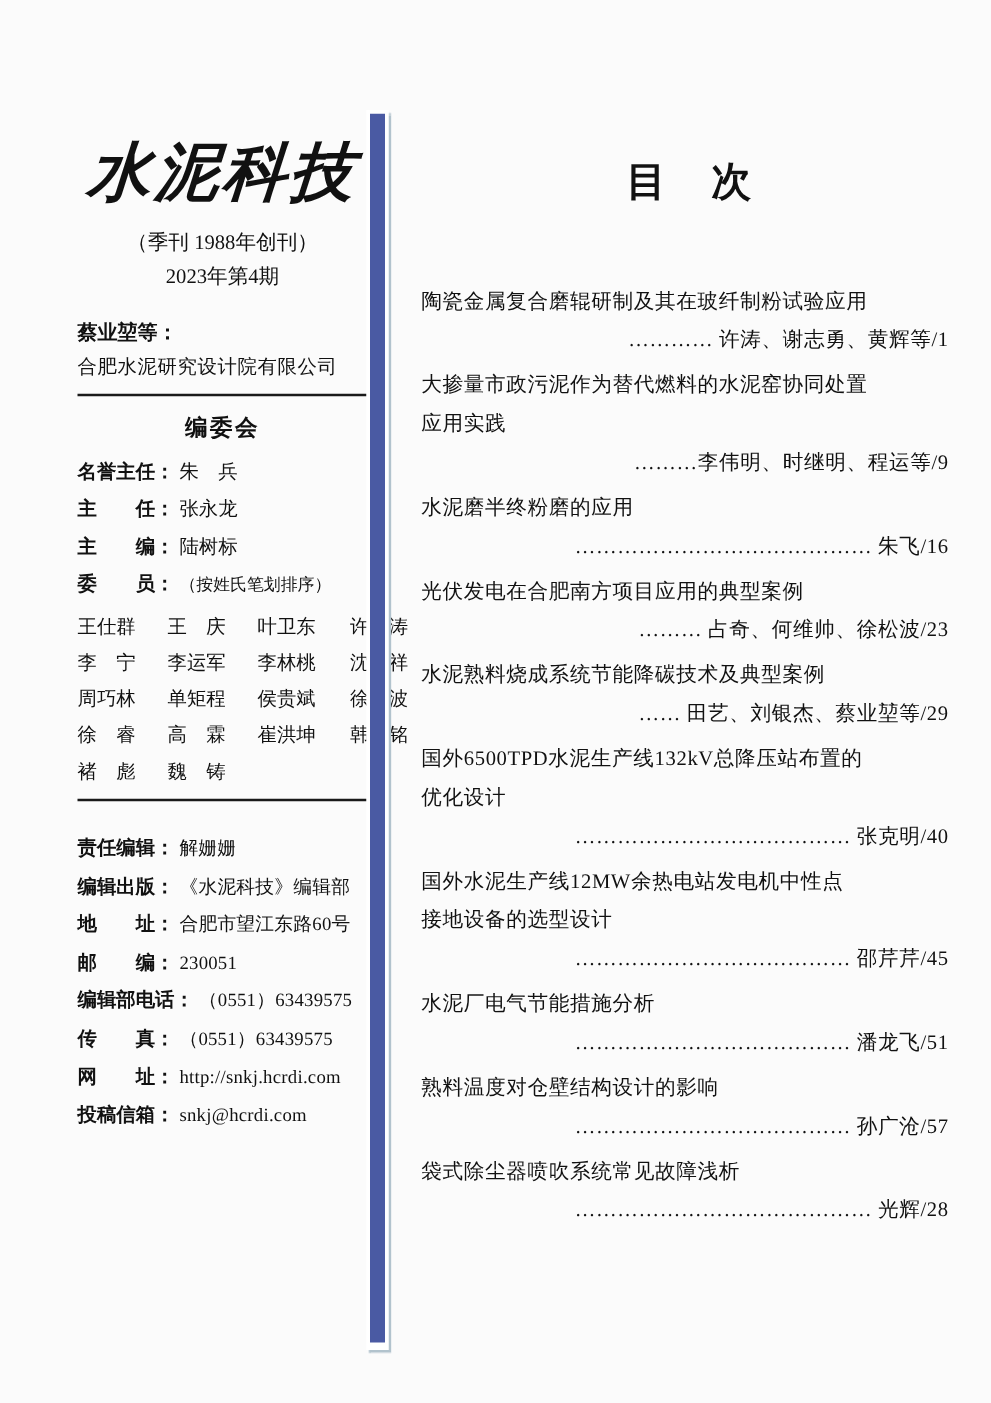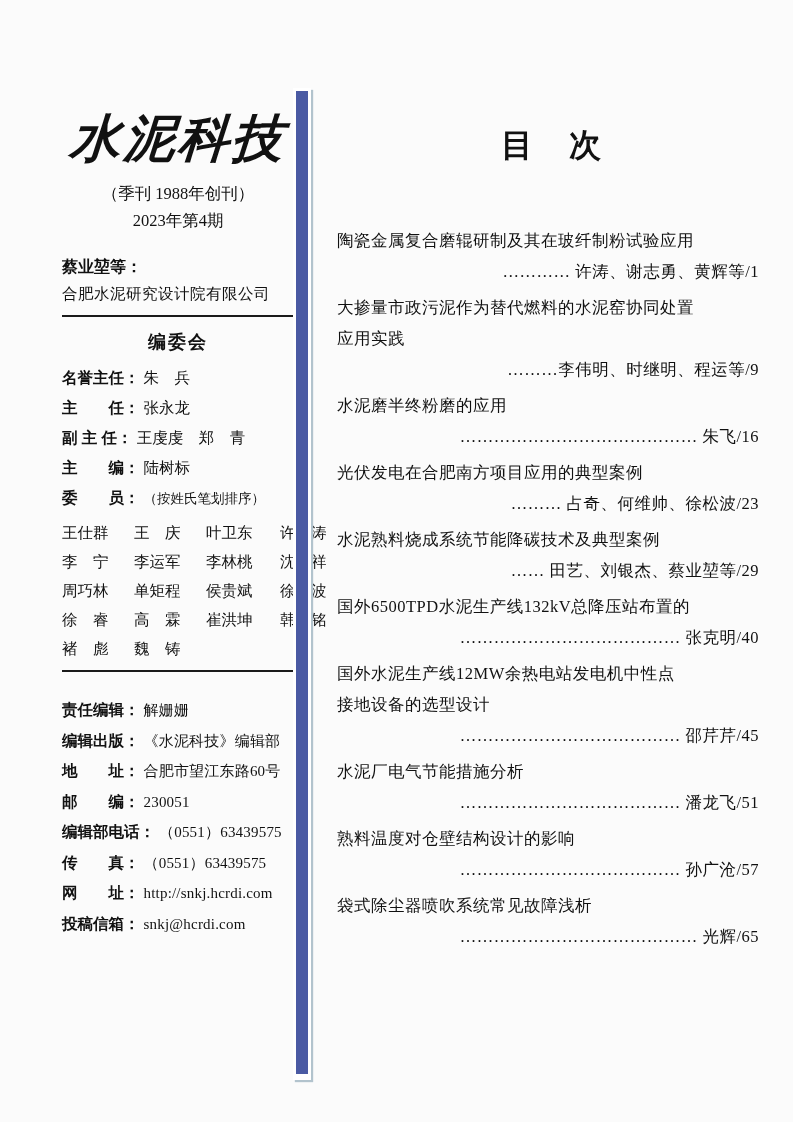--- a/index.html
+++ b/index.html
@@ -166,23 +166,20 @@
     <hr class="rule">
 
     <h2 class="board-heading">编委会</h2>
 
     <div class="role-rows">
       <div class="role-row">
         <span class="label-bold">名誉主任：</span><span class="val">朱　兵</span>
       </div>
       <div class="role-row">
         <span class="label-bold">主　　任：</span><span class="val">张永龙</span>
-      </div>
-      <div class="role-row">
-        <span class="label-bold">副 主 任：</span><span class="val">王虔虔　郑　青</span>
       </div>
       <div class="role-row">
         <span class="label-bold">主　　编：</span><span class="val">陆树标</span>
       </div>
       <div class="role-row">
         <span class="label-bold">委　　员：</span><span class="val role-note">（按姓氏笔划排序）</span>
       </div>
     </div>
 
     <div class="members-grid">
@@ -268,20 +265,21 @@
         <div class="toc-byline">………  占奇、何维帅、徐松波/23</div>
       </div>
 
       <div class="toc-entry">
         <div class="toc-title">水泥熟料烧成系统节能降碳技术及典型案例</div>
         <div class="toc-byline">……  田艺、刘银杰、蔡业堃等/29</div>
       </div>
 
       <div class="toc-entry">
         <div class="toc-title">国外6500TPD水泥生产线132kV总降压站布置的</div>
+        <div class="toc-title">优化设计</div>
         <div class="toc-byline">…………………………………  张克明/40</div>
       </div>
 
       <div class="toc-entry">
         <div class="toc-title">国外水泥生产线12MW余热电站发电机中性点</div>
         <div class="toc-title">接地设备的选型设计</div>
         <div class="toc-byline">…………………………………  邵芹芹/45</div>
       </div>
 
       <div class="toc-entry">
@@ -289,19 +287,19 @@
         <div class="toc-byline">…………………………………  潘龙飞/51</div>
       </div>
 
       <div class="toc-entry">
         <div class="toc-title">熟料温度对仓壁结构设计的影响</div>
         <div class="toc-byline">…………………………………  孙广沧/57</div>
       </div>
 
       <div class="toc-entry">
         <div class="toc-title">袋式除尘器喷吹系统常见故障浅析</div>
-        <div class="toc-byline">……………………………………  光辉/65</div>
+        <div class="toc-byline">……………………………………  光辉/28</div>
       </div>
 
     </div>
   </main>
 
 </div>
 
 </body></html>

